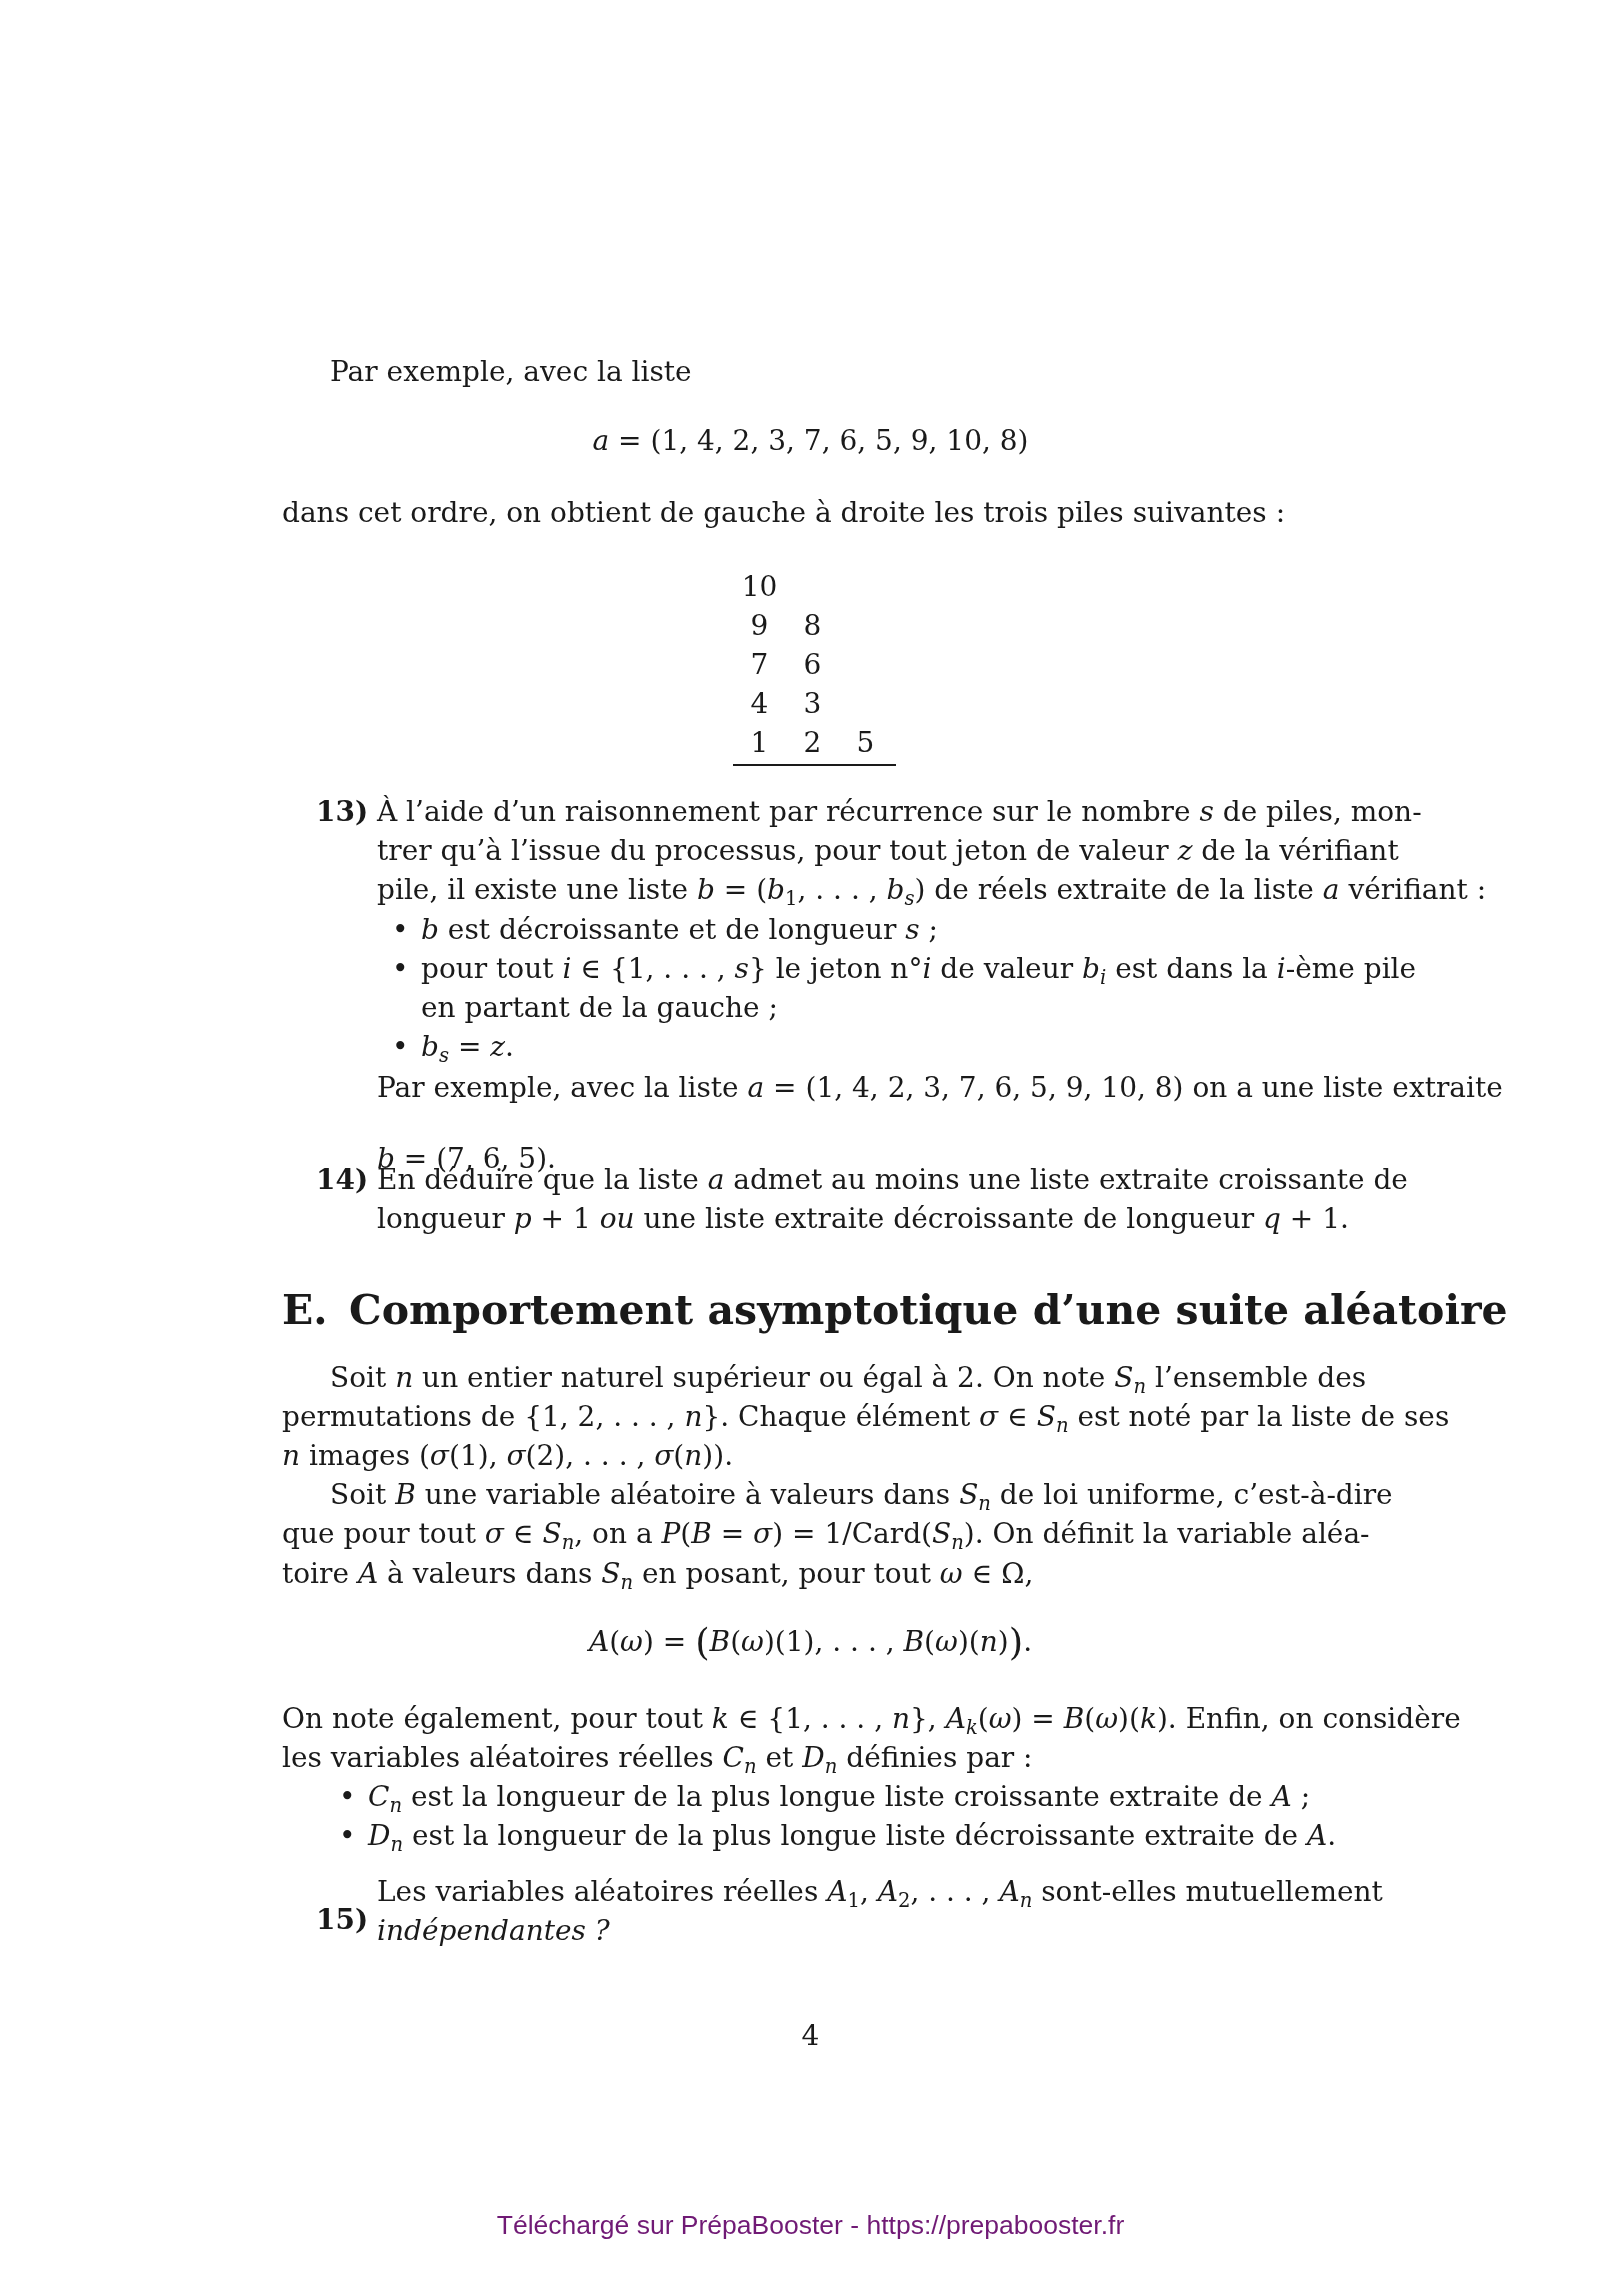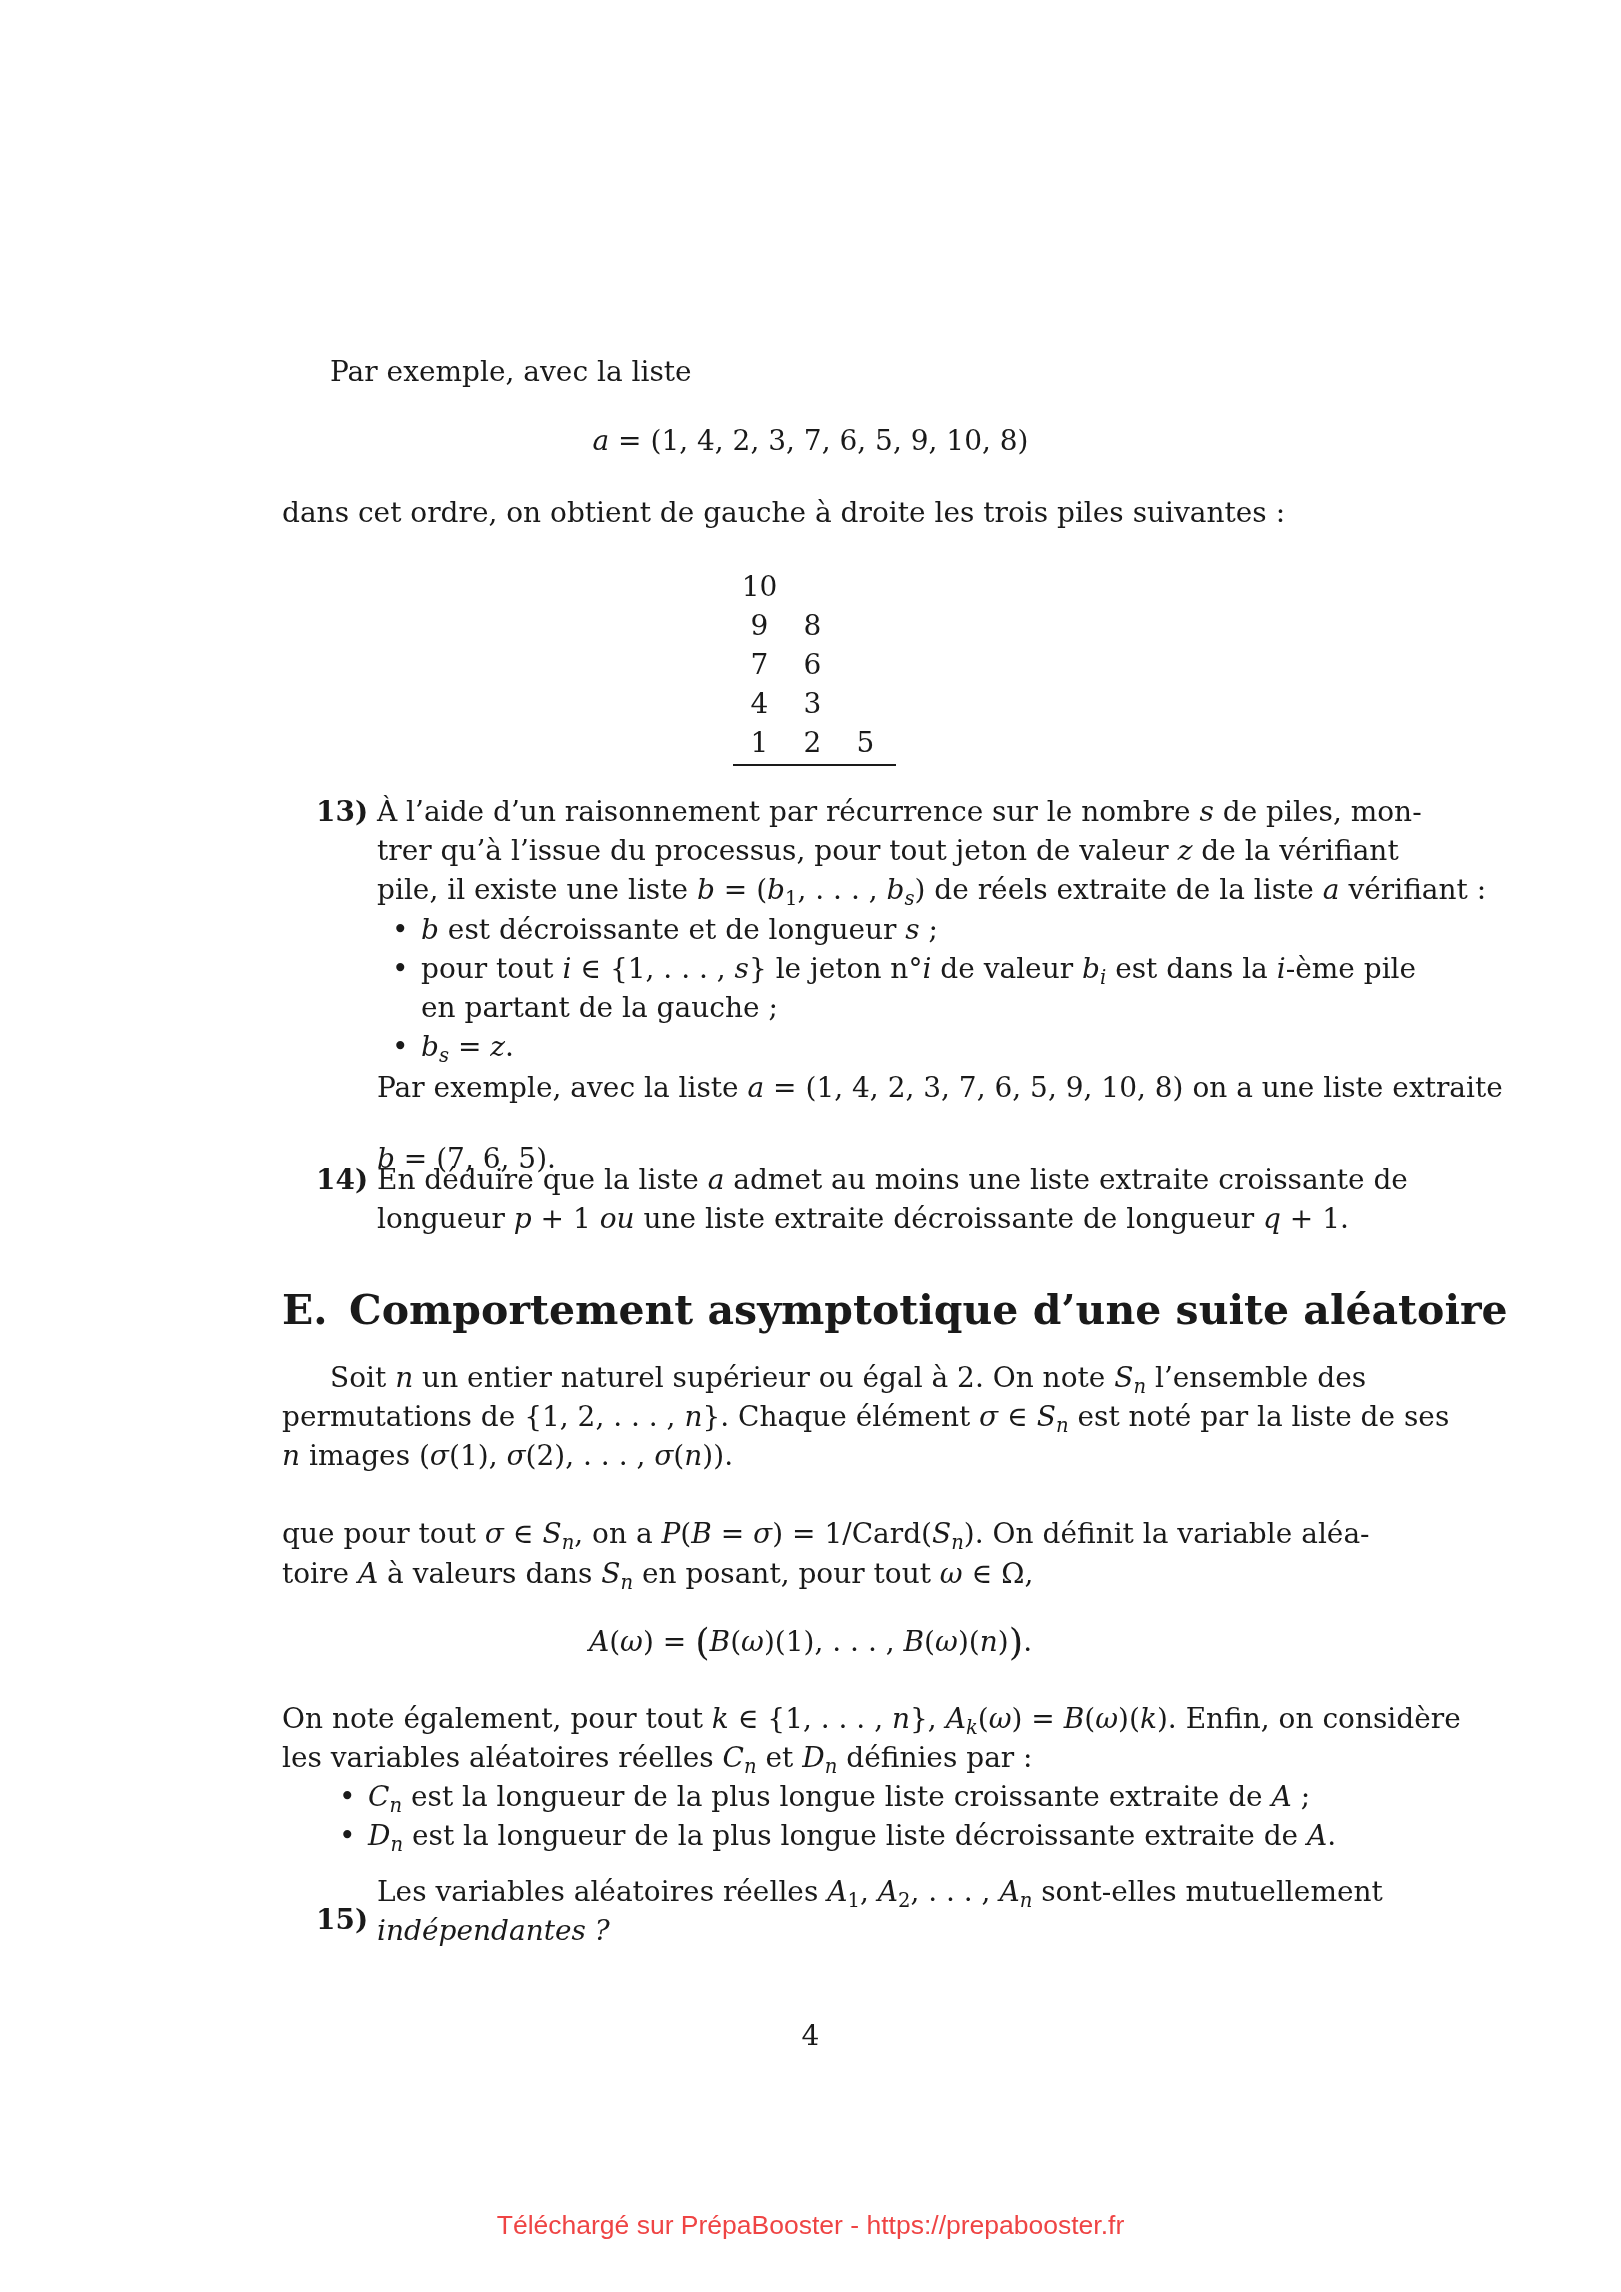--- a/index.html
+++ b/index.html
@@ -20,21 +20,21 @@
   .bullet { position: absolute; font-size: 28px; line-height: 39px; white-space: nowrap; }
   .bullet .dot { display: inline-block; width: 29px; }
   .piles { position: absolute; left: 733px; top: 567px; width: 163px; }
   .piles table { border-collapse: collapse; font-size: 28px; }
   .piles td { width: 53px; height: 39px; text-align: center; padding: 0; line-height: 39px; }
   .piles .rule { position: absolute; left: 0; top: 197px; width: 163px; height: 2px; background: #1a1a1a; }
   .section { position: absolute; left: 282px; top: 1289px; font-size: 41px; font-weight: bold; line-height: 43px; white-space: nowrap; }
   .section .letter { display: inline-block; width: 67px; }
   .pagenum { position: absolute; left: 0; width: 1621px; top: 2019px; text-align: center; font-size: 28px; }
   .footer { position: absolute; left: 0; width: 1621px; top: 2210px; text-align: center;
-    font-family: "Liberation Sans", sans-serif; font-size: 26.5px; color: #ef4444; }
+    font-family: "Liberation Sans", sans-serif; font-size: 26.5px; color: #701a75; }
   .big { font-size: 37px; vertical-align: -3.9px; }
 </style>
 </head>
 <body>
 
 <div class="page">
 
   <div class="text indent" style="top:352px;">Par exemple, avec la liste</div>
   <div class="text center" style="top:421px;"><span class="m">a</span><span> = (1, 4, 2, 3, 7, 6, 5, 9, 10, 8)</span></div>
   <div class="text left" style="top:493px;">dans cet ordre, on obtient de gauche à droite les trois piles suivantes :</div>
@@ -87,20 +87,21 @@
   <div class="qnum" style="left:316px; top:1160px;">14)</div>
   <div class="qbody" style="top:1160px;"><span>En déduire que la liste </span><span class="m">a</span><span> admet au moins une liste extraite croissante de</span></div>
   <div class="qbody" style="top:1199px;"><span>longueur </span><span class="m">p</span><span> + 1 </span><span class="m">ou</span><span> une liste extraite décroissante de longueur </span><span class="m">q</span><span> + 1.</span></div>
 
   <div class="section"><span class="letter">E.</span><span>Comportement asymptotique d’une suite aléatoire</span></div>
 
   <div class="text indent" style="top:1358px;"><span>Soit </span><span class="m">n</span><span> un entier naturel supérieur ou égal à 2. On note </span><span class="m">S</span><sub class="m">n</sub><span> l’ensemble des</span></div>
   <div class="text left" style="top:1397px;"><span>permutations de {1, 2, . . . , </span><span class="m">n</span><span>}. Chaque élément </span><span class="m">σ</span><span> ∈ </span><span class="m">S</span><sub class="m">n</sub><span> est noté par la liste de ses</span></div>
   <div class="text left" style="top:1436px;"><span class="m">n</span><span> images (</span><span class="m">σ</span><span>(1), </span><span class="m">σ</span><span>(2), . . . , </span><span class="m">σ</span><span>(</span><span class="m">n</span><span>)).</span></div>
 
+  <div class="text indent" style="top:1475px;"><span>Soit </span><span class="m">B</span><span> une variable aléatoire à valeurs dans </span><span class="m">S</span><sub class="m">n</sub><span> de loi uniforme, c’est-à-dire</span></div>
   <div class="text left" style="top:1514px;"><span>que pour tout </span><span class="m">σ</span><span> ∈ </span><span class="m">S</span><sub class="m">n</sub><span>, on a </span><span class="m">P</span><span>(</span><span class="m">B</span><span> = </span><span class="m">σ</span><span>) = 1/Card(</span><span class="m">S</span><sub class="m">n</sub><span>). On définit la variable aléa-</span></div>
   <div class="text left" style="top:1554px;"><span>toire </span><span class="m">A</span><span> à valeurs dans </span><span class="m">S</span><sub class="m">n</sub><span> en posant, pour tout </span><span class="m">ω</span><span> ∈ Ω,</span></div>
 
   <div class="text center" style="top:1622px;"><span class="m">A</span><span>(</span><span class="m">ω</span><span>) = </span><span class="big">(</span><span class="m">B</span><span>(</span><span class="m">ω</span><span>)(1), . . . , </span><span class="m">B</span><span>(</span><span class="m">ω</span><span>)(</span><span class="m">n</span><span>)</span><span class="big">)</span><span>.</span></div>
 
   <div class="text left" style="top:1699px;"><span>On note également, pour tout </span><span class="m">k</span><span> ∈ {1, . . . , </span><span class="m">n</span><span>}, </span><span class="m">A</span><sub class="m">k</sub><span>(</span><span class="m">ω</span><span>) = </span><span class="m">B</span><span>(</span><span class="m">ω</span><span>)(</span><span class="m">k</span><span>). Enfin, on considère</span></div>
   <div class="text left" style="top:1738px;"><span>les variables aléatoires réelles </span><span class="m">C</span><sub class="m">n</sub><span> et </span><span class="m">D</span><sub class="m">n</sub><span> définies par :</span></div>
   <div class="bullet" style="left:339px; top:1777px;"><span class="dot">•</span><span class="m">C</span><sub class="m">n</sub><span> est la longueur de la plus longue liste croissante extraite de </span><span class="m">A</span><span> ;</span></div>
   <div class="bullet" style="left:339px; top:1816px;"><span class="dot">•</span><span class="m">D</span><sub class="m">n</sub><span> est la longueur de la plus longue liste décroissante extraite de </span><span class="m">A</span><span>.</span></div>
 

